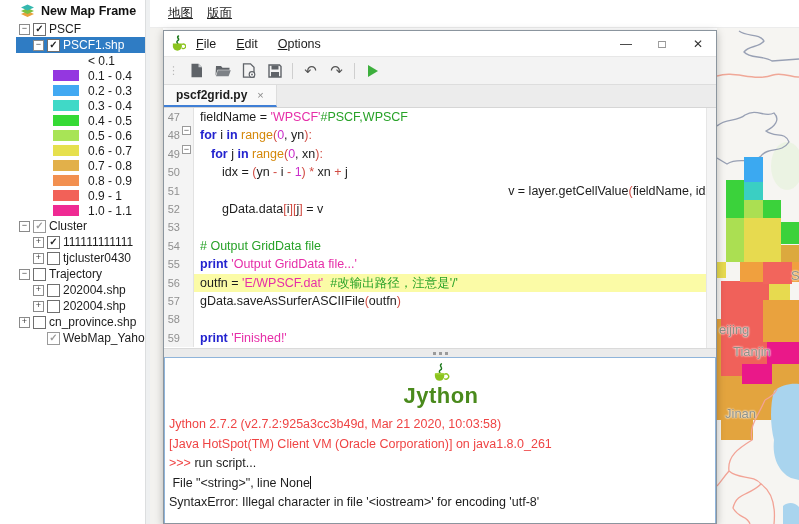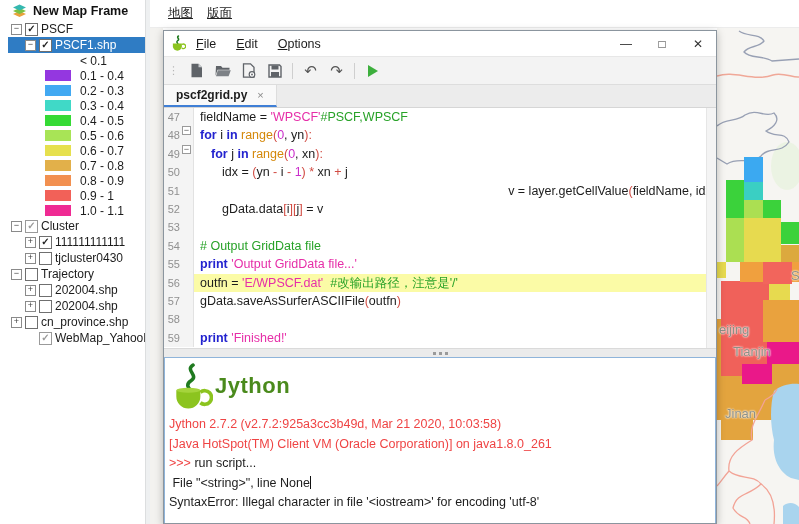--- a/index.html
+++ b/index.html
@@ -1,19 +1,19 @@
 <!DOCTYPE html>
 <html><head>
 <meta charset="utf-8">
 <style>
   html,body{margin:0;padding:0;}
   body{width:799px;height:524px;font-family:"Liberation Sans",sans-serif;background:#fff;}
   .stage{position:relative;width:799px;height:524px;overflow:hidden;background:#fff;}
   
-  .toc{position:absolute;left:8px;top:0;width:145px;height:524px;background:#fff;overflow:hidden;}
+  .toc{position:absolute;left:16px;top:0;width:145px;height:524px;background:#fff;overflow:hidden;}
   .toc-header{display:flex;align-items:center;gap:5px;padding:4px 0 3px 3px;font-size:12.5px;font-weight:bold;color:#111;}
   .toc-row{display:flex;align-items:center;gap:3px;height:16px;font-size:12px;color:#1c1c1c;white-space:nowrap;}
   .toc-row.selected{background:#2f7cc4;color:#fff;}
   .expander{width:9px;height:9px;border:1px solid #8a8a8a;background:#fff;color:#444;font-size:9px;line-height:7px;text-align:center;flex:0 0 auto;box-sizing:content-box;}
   .expander.none{visibility:hidden;}
   .cbx{width:11px;height:11px;border:1px solid #6f6f6f;background:#fff;color:#222;font-size:10px;line-height:10px;text-align:center;font-weight:bold;flex:0 0 auto;box-sizing:content-box;}
   .cbx.gray{color:#9a9a9a;border-color:#9a9a9a;}
   .legend-row{display:flex;align-items:center;height:15px;padding-left:37px;gap:9px;font-size:12px;color:#1c1c1c;}
   .legend-swatch{width:26px;height:11px;flex:0 0 auto;}
   .legend-swatch.empty{visibility:hidden;}
@@ -61,21 +61,21 @@
   .tk-num{color:#cb2ecb;}
   .tk-com{color:#28a228;}
   .tk-op{color:#d14b42;}
   .tk-pl{color:#1c1c1c;}
   .ed-scroll{position:absolute;right:0;top:0;width:10px;height:100%;background:#f4f4f4;border-left:1px solid #e6e6e6;box-sizing:border-box;}
   
   .h-split{height:9px;flex:0 0 auto;background:#ebebeb;border-top:1px solid #dadada;display:flex;align-items:center;justify-content:center;gap:3px;box-sizing:border-box;}
   .h-split i{width:3px;height:3px;background:#9a9a9a;display:block;}
   
   .console{flex:1;background:#fff;border:1px solid #8fb4da;border-bottom:none;box-sizing:border-box;padding:3px 4px 0 4px;overflow:hidden;}
-  .jy-logo{display:flex;align-items:center;gap:2px;margin:2px 0 6px 2px;height:46px;}
+  .jy-logo{display:flex;align-items:center;gap:2px;margin:2px 0 6px 2px;height:46px;flex-direction:column;}
   .jy-word{font-size:22px;font-weight:bold;color:#4a8a1c;letter-spacing:0.5px;}
   .console-line{font-size:12.5px;line-height:19.5px;white-space:pre;}
   .c-red{color:#ef4444;}
   .c-plain{color:#1c1c1c;}
   .cursor{display:inline-block;width:1px;height:13px;background:#111;vertical-align:-2px;}
 </style>
 </head>
 <body>
 
 <div class="stage">

